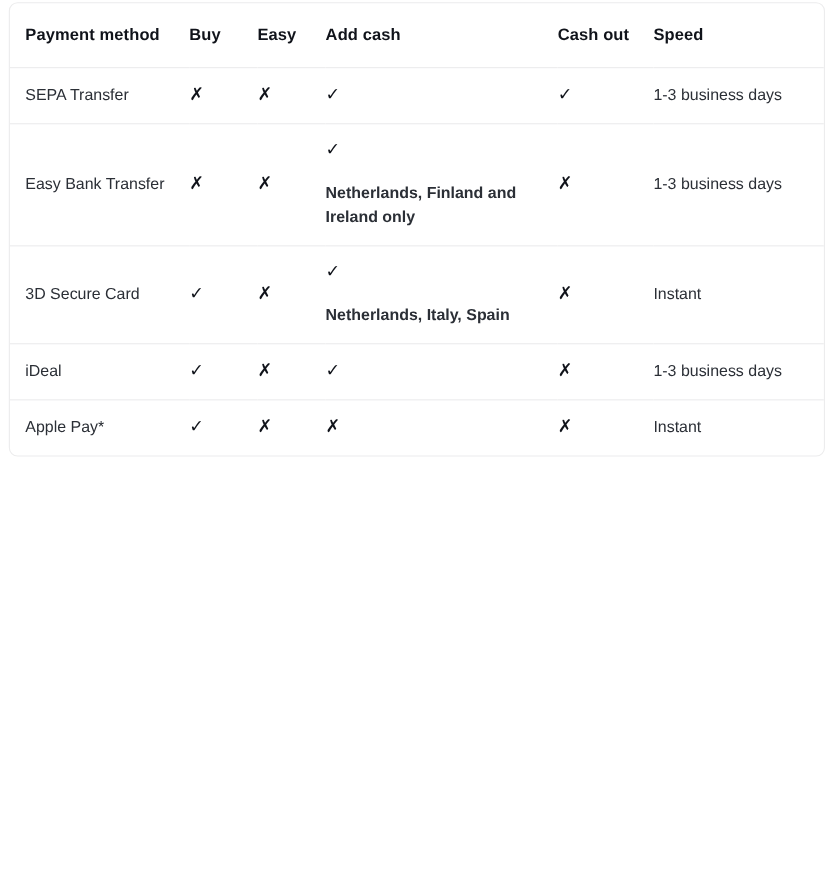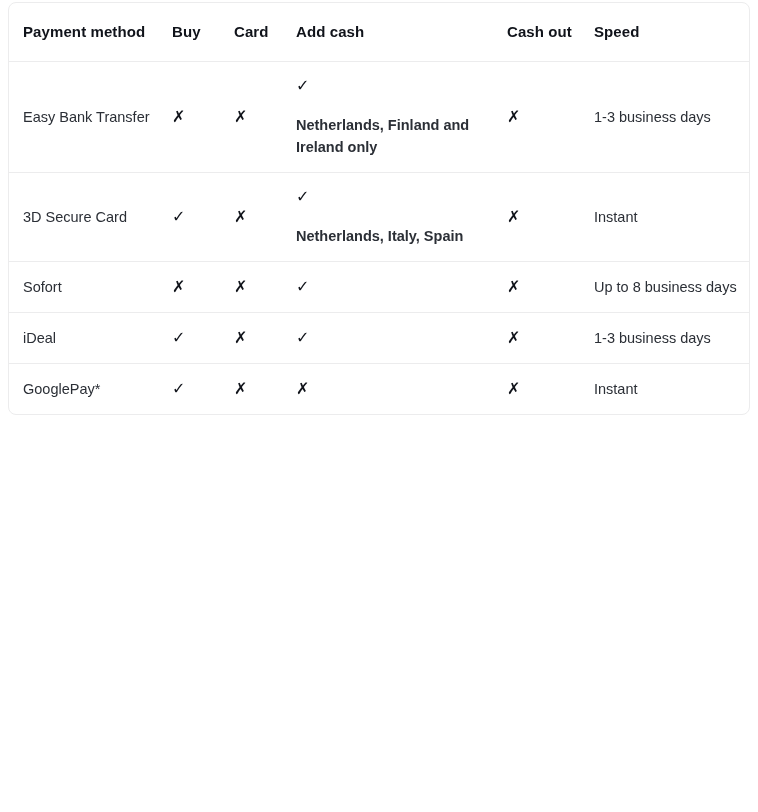--- a/index.html
+++ b/index.html
@@ -102,27 +102,39 @@
       <col class="c-buy">
       <col class="c-sell">
       <col class="c-addcash">
       <col class="c-cashout">
       <col class="c-speed">
     </colgroup>
     <thead>
       <tr>
         <th class="first">Payment method</th>
         <th>Buy</th>
-        <th>Card</th>
+        <th>Easy</th>
         <th>Add cash</th>
         <th>Cash out</th>
         <th>Speed</th>
       </tr>
     </thead>
     <tbody id="table-body">
+        <tr>
+          <td class="first">SEPA Transfer</td>
+          <td class="mark"><span class="glyph cross">✗</span></td>
+          <td class="mark"><span class="glyph cross">✗</span></td>
+          <td class="mark addcash-cell only-mark">
+            <span class="glyph check">✓</span>
+          </td>
+          <td class="mark"><span class="glyph check">✓</span></td>
+          <td>
+            <span class="speed-text">1-3 business days</span>
+          </td>
+        </tr>
         <tr>
           <td class="first">Easy Bank Transfer</td>
           <td class="mark"><span class="glyph cross">✗</span></td>
           <td class="mark"><span class="glyph cross">✗</span></td>
           <td class="mark addcash-cell">
             <span class="glyph check">✓</span>
             <span class="addcash-note">Netherlands, Finland and Ireland only</span>
           </td>
           <td class="mark"><span class="glyph cross">✗</span></td>
           <td>
@@ -136,45 +148,33 @@
           <td class="mark addcash-cell">
             <span class="glyph check">✓</span>
             <span class="addcash-note">Netherlands, Italy, Spain</span>
           </td>
           <td class="mark"><span class="glyph cross">✗</span></td>
           <td>
             <span class="speed-text">Instant</span>
           </td>
         </tr>
         <tr>
-          <td class="first">Sofort</td>
-          <td class="mark"><span class="glyph cross">✗</span></td>
-          <td class="mark"><span class="glyph cross">✗</span></td>
-          <td class="mark addcash-cell only-mark">
-            <span class="glyph check">✓</span>
-          </td>
-          <td class="mark"><span class="glyph cross">✗</span></td>
-          <td>
-            <span class="speed-text">Up to 8 business days</span>
-          </td>
-        </tr>
-        <tr>
           <td class="first">iDeal</td>
           <td class="mark"><span class="glyph check">✓</span></td>
           <td class="mark"><span class="glyph cross">✗</span></td>
           <td class="mark addcash-cell only-mark">
             <span class="glyph check">✓</span>
           </td>
           <td class="mark"><span class="glyph cross">✗</span></td>
           <td>
             <span class="speed-text">1-3 business days</span>
           </td>
         </tr>
         <tr>
-          <td class="first">GooglePay*</td>
+          <td class="first">Apple Pay*</td>
           <td class="mark"><span class="glyph check">✓</span></td>
           <td class="mark"><span class="glyph cross">✗</span></td>
           <td class="mark addcash-cell only-mark">
             <span class="glyph cross">✗</span>
           </td>
           <td class="mark"><span class="glyph cross">✗</span></td>
           <td>
             <span class="speed-text">Instant</span>
           </td>
         </tr>

